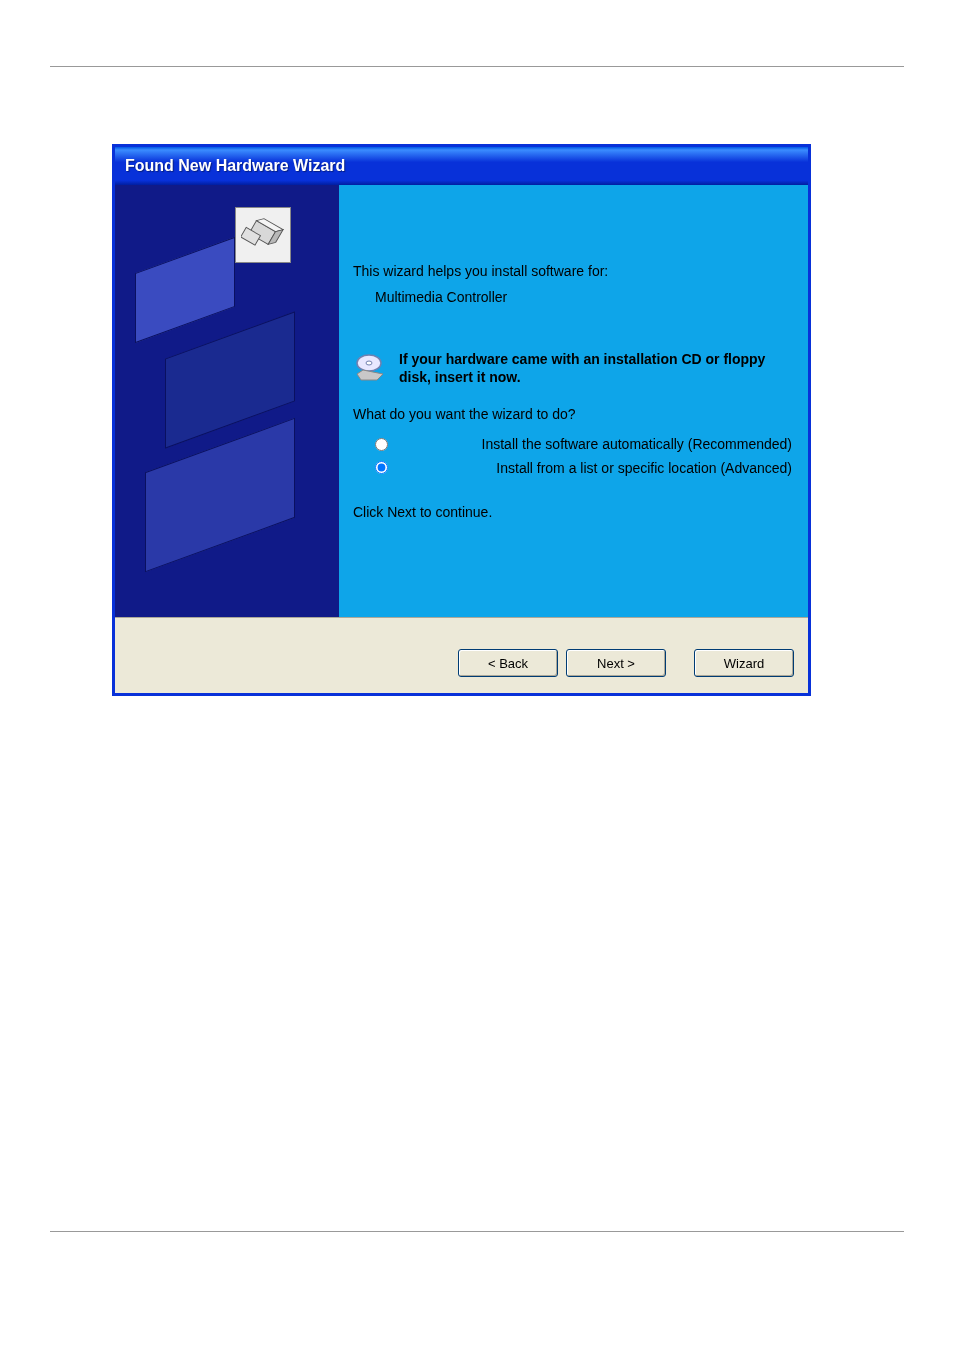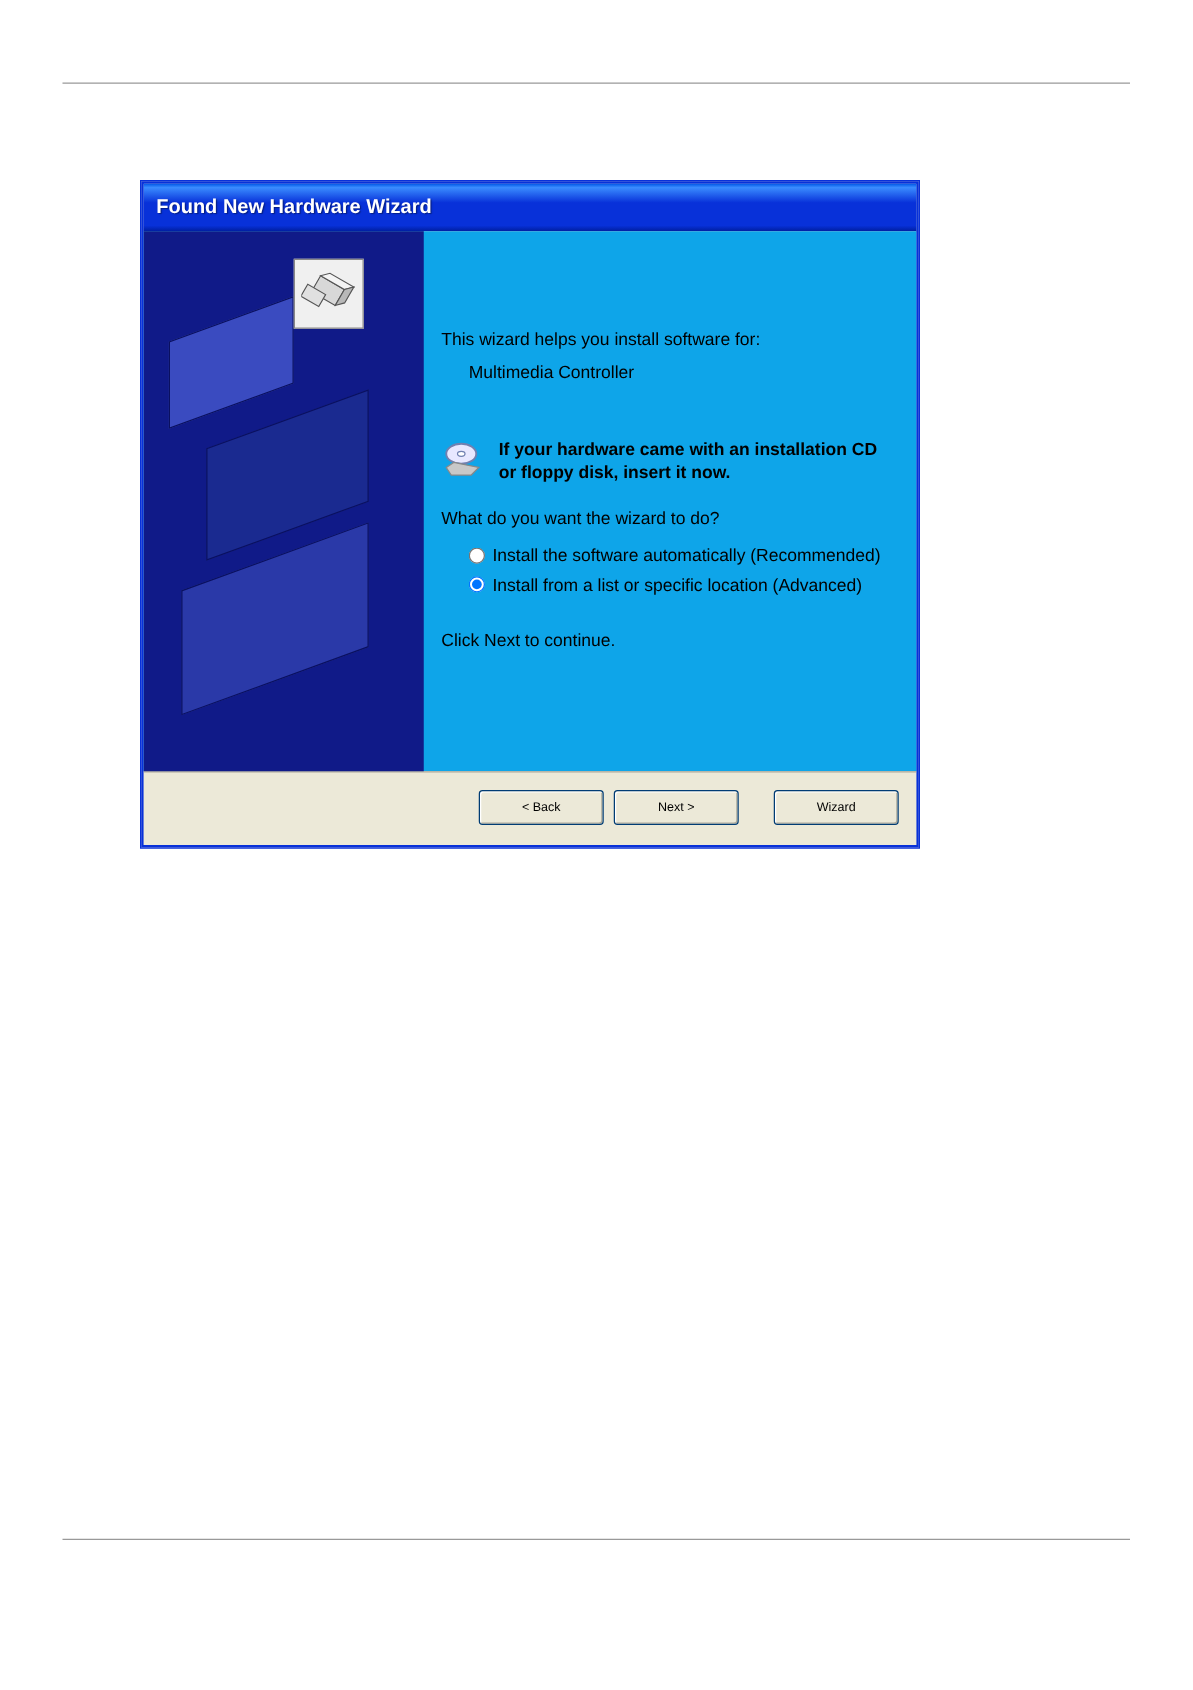--- a/index.html
+++ b/index.html
@@ -24,21 +24,21 @@
       bottom: 120px;
       left: 50px;
       right: 50px;
       height: 1px;
       background: #999;
     }
     .dialog-wrap {
       position: absolute;
       top: 145px;
       left: 113px;
-      width: 622px;
+      width: 697px;
       border: 2px solid #0831d9;
       background: #ece9d8;
       box-shadow: 0 0 0 1px #0831d9;
     }
     .titlebar {
       height: 38px;
       background: linear-gradient(to bottom, #0058e6 0%, #3a8cff 8%, #0831d9 40%, #0831d9 88%, #001ea0 100%);
       display: flex;
       align-items: center;
       padding: 0 10px;
@@ -112,43 +112,45 @@
       line-height: 1.3;
     }
     .prompt { margin-bottom: 10px; }
     .radio-group { padding-left: 22px; margin-bottom: 24px; }
     .radio-row {
       display: flex;
       align-items: center;
       gap: 6px;
       margin: 3px 0;
       cursor: pointer;
+      justify-content: space-between;
     }
     .radio-row input { margin: 0; }
     .continue-text { margin-bottom: 2px; }
 
     .footer {
       background: #ece9d8;
       border-top: 1px solid #aca899;
       padding: 14px 14px 16px;
       display: flex;
       justify-content: flex-end;
       gap: 8px;
     }
     .win-btn {
       min-width: 100px;
       height: 28px;
       background: #ece9d8;
       border: 1px solid #003c74;
       border-radius: 3px;
       font-family: inherit;
-      font-size: 10px;
+      font-size: 13px;
       padding: 0 10px;
       cursor: pointer;
       box-shadow: inset 1px 1px 0 #fff, inset -1px -1px 0 #aca899;
+      margin-top: 17px;
     }
     .gap { width: 12px; }
   </style>
 </head>
 <body>
 
 <div class="hr-top"></div>
 <div class="hr-bottom"></div>
 
 <div class="dialog-wrap">

